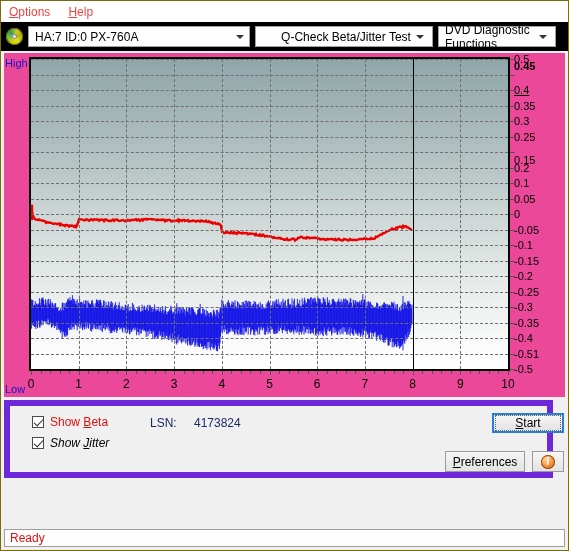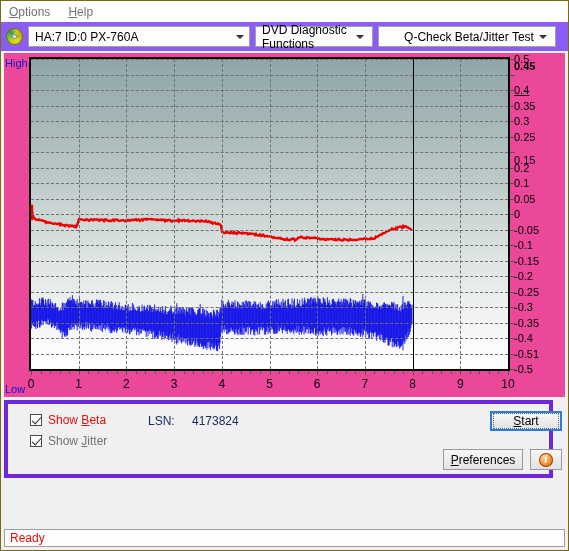--- a/index.html
+++ b/index.html
@@ -35,25 +35,25 @@
     color:#ffffff;font-size:14px;
   }
   .win-btn .minglyph{display:block;width:11px;height:1px;background:#fff;}
   .win-btn .maxglyph{display:block;width:10px;height:10px;border:1px solid #b8ab72;}
   .win-btn .closeglyph{font-size:15px;line-height:1;}
   
   .menubar{
     height:21px;background:#ffffff;display:flex;align-items:center;
     padding-left:8px;
   }
-  .menu-item{margin-right:18px;font-size:12px;color:#737373;}
+  .menu-item{margin-right:18px;font-size:12px;color:#ef4444;}
   .menu-item u{text-decoration:underline;}
   
   .toolbar{
-    height:29px;background:#8b5cf6;display:flex;align-items:center;
+    height:29px;background:#000000;display:flex;align-items:center;
     padding-left:5px;
   }
   .drive-icon{
     width:17px;height:17px;margin-right:5px;border-radius:50%;
     background:conic-gradient(from 200deg,#d9d400,#7bc043,#2e9e5b,#d0c71f,#b8b000,#e0dd22,#d9d400);
     box-shadow:inset 0 0 0 1px #6a6a20;
     position:relative;
   }
   .drive-icon:after{
     content:"";position:absolute;left:6px;top:6px;width:5px;height:5px;
@@ -99,36 +99,36 @@
   }
   .ytickmark{position:absolute;left:506px;width:5px;height:0;border-top:1px solid #555;}
   .xtick{
     position:absolute;top:324px;font-size:12px;color:#000;
     transform:translateX(-50%);white-space:nowrap;
   }
   .xtickmark{position:absolute;top:318px;width:0;height:4px;border-left:1px solid #555;}
   
   .controls{
     margin:3px 15px 0 3px;height:78px;background:#f0f0f0;
-    border:4px solid #6d28d9;position:relative;box-sizing:border-box;
+    border:6px solid #6d28d9;position:relative;box-sizing:border-box;
   }
   .chk-row{position:absolute;display:flex;align-items:center;}
   .chk-beta{left:22px;top:9px;}
   .chk-jitter{left:22px;top:30px;}
   .chkbox{
     width:12px;height:12px;border:1px solid #4a4a4a;background:#fff;
     margin-right:6px;position:relative;box-sizing:border-box;
   }
   .chkbox:after{
     content:"";position:absolute;left:3px;top:0px;width:4px;height:8px;
     border:solid #2b2b2b;border-width:0 1.6px 1.6px 0;transform:rotate(42deg);
   }
   .chk-label{font-size:12px;}
   .chk-label.beta{color:#e01010;}
-  .chk-label.jitter{color:#737373;}
+  .chk-label.jitter{color:#000000;font-style:italic;}
   .lsn-label{position:absolute;left:140px;top:10px;font-size:12px;color:#1a2a66;}
   .lsn-value{position:absolute;left:184px;top:10px;font-size:12px;color:#1a2a66;}
   .btn{
     position:absolute;background:#e9e9e9;border:1px solid #9a9a9a;
     box-sizing:border-box;display:flex;align-items:center;justify-content:center;
     font-size:12px;color:#000;
     background:linear-gradient(to bottom,#f6f6f6,#e3e3e3);
   }
   .btn-start{
     left:482px;top:7px;width:72px;height:20px;
@@ -166,26 +166,26 @@
     <div class="menu-item"><u>O</u>ptions</div>
     <div class="menu-item"><u>H</u>elp</div>
   </div>
 
   <div class="toolbar">
     <div class="drive-icon"></div>
     <div class="combo c1">
       <span>HA:7 ID:0  PX-760A</span>
       <span class="caret"></span>
     </div>
+    <div class="combo c3">
+      <span>Q-Check Beta/Jitter Test</span>
+      <span class="caret"></span>
+    </div>
     <div class="combo c2">
       <span>DVD Diagnostic Functions</span>
-      <span class="caret"></span>
-    </div>
-    <div class="combo c3">
-      <span>Q-Check Beta/Jitter Test</span>
       <span class="caret"></span>
     </div>
   </div>
 
   <div class="chart-panel">
     <div class="lbl-high">High</div>
     <div class="lbl-low">Low</div>
     <div class="plot" id="plot">
       <svg id="plot-svg" width="477" height="310" viewBox="0 0 477 310" preserveAspectRatio="none" style="position:absolute;left:0;top:0;">
           <g>

